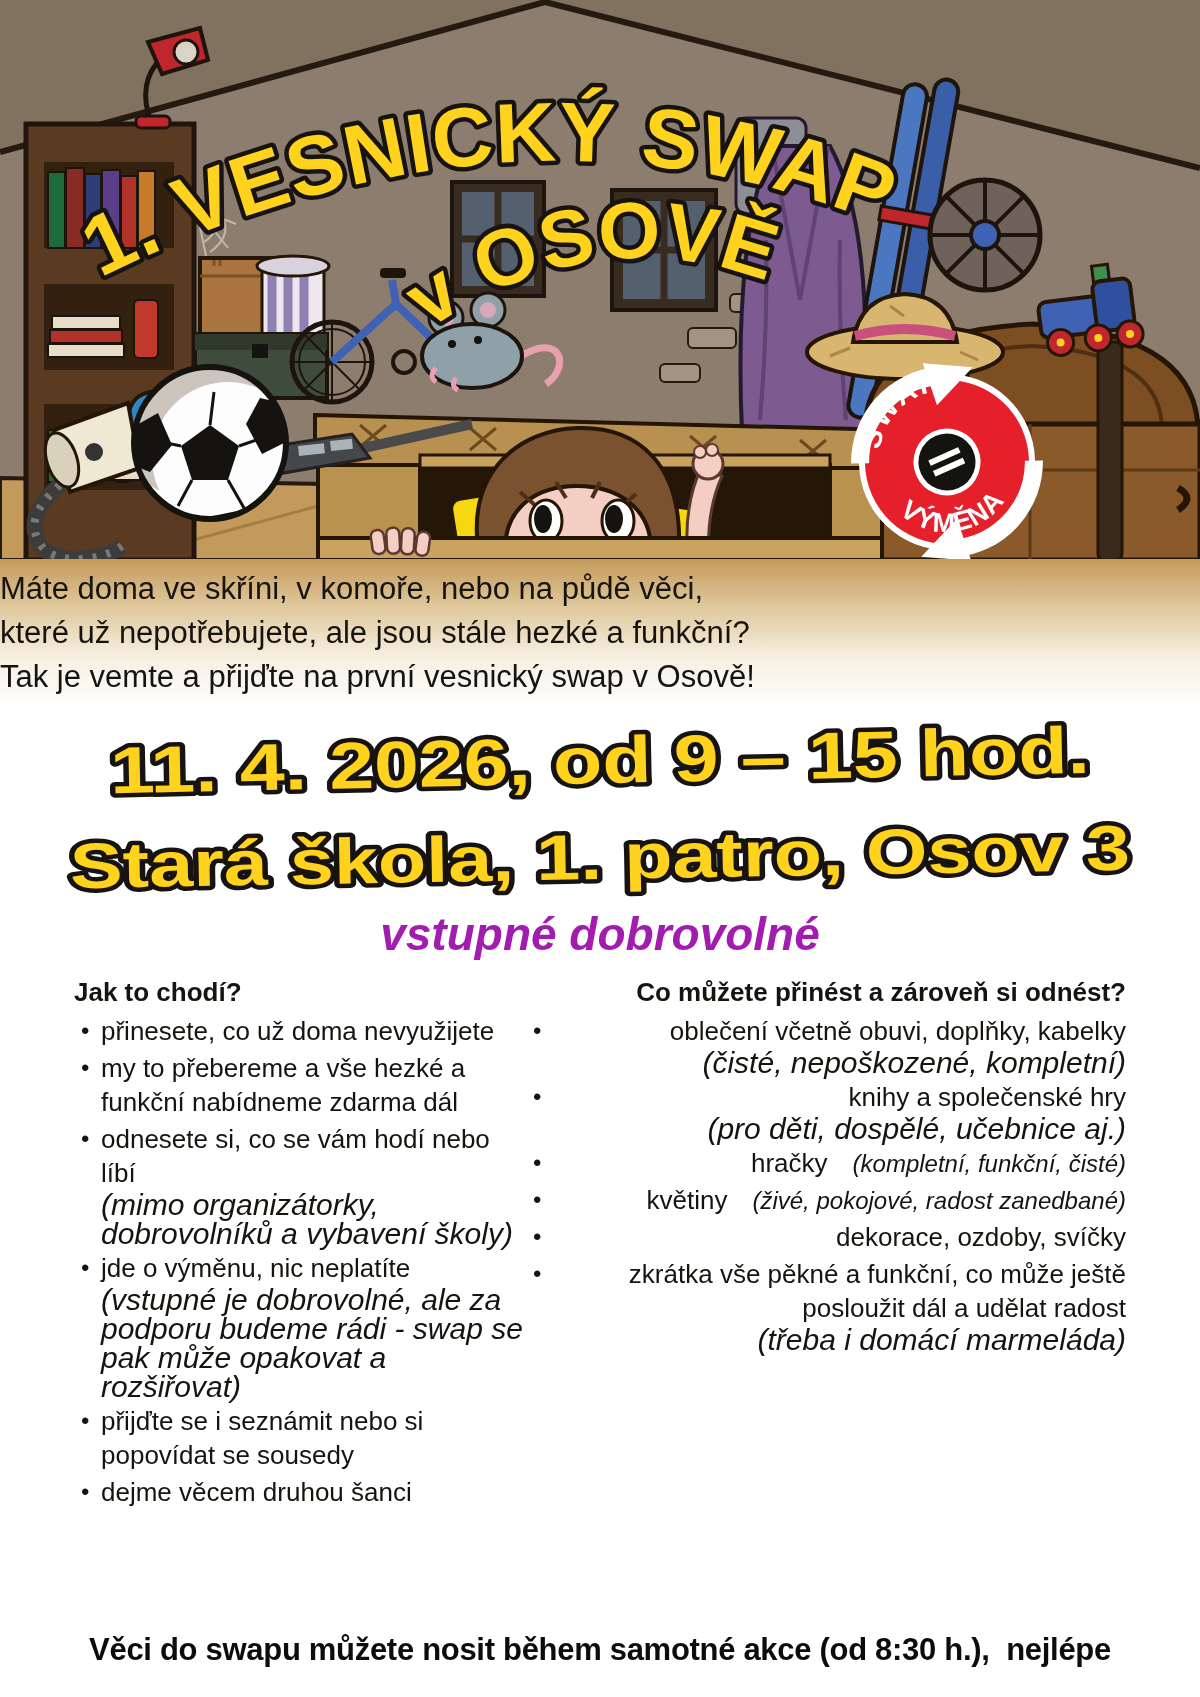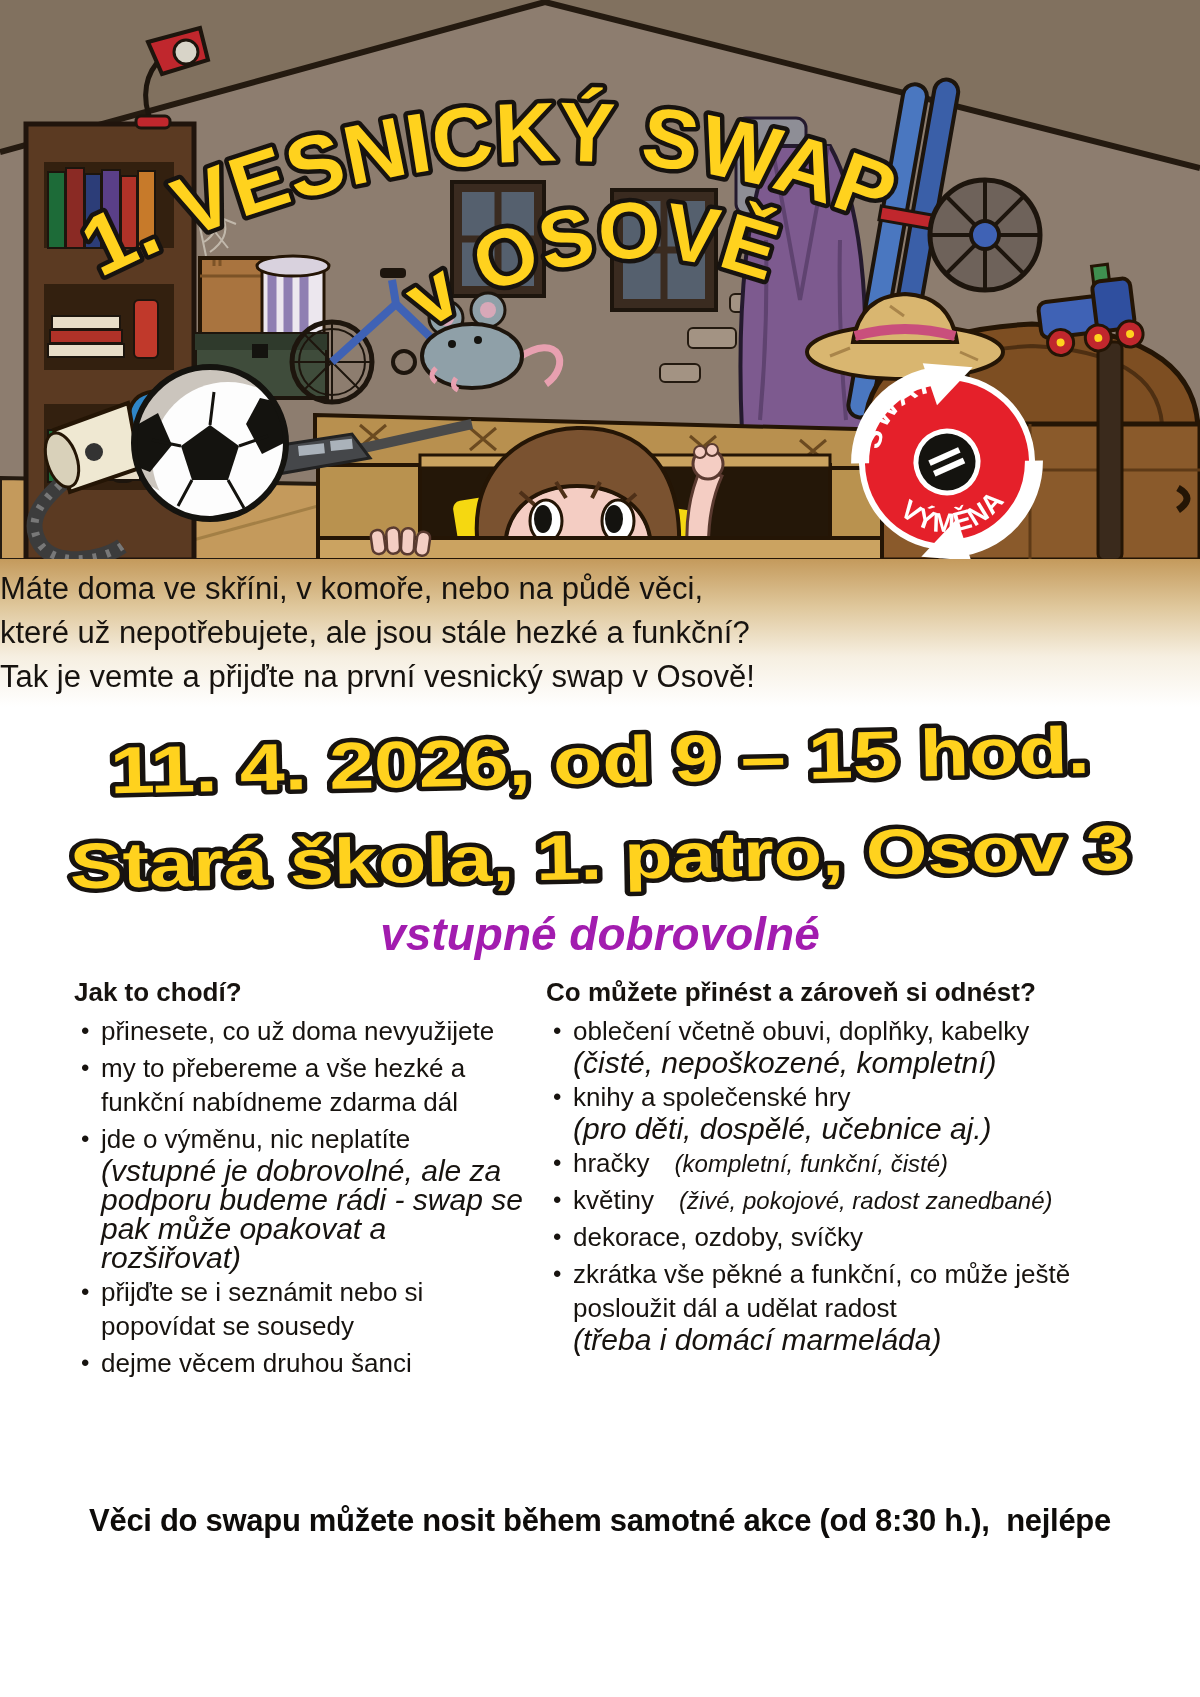--- a/index.html
+++ b/index.html
@@ -13,23 +13,23 @@
   .fade{
     width:1200px;height:148px;margin-top:-1px;position:relative;
     background:linear-gradient(180deg,#c49a5c 0%,#dfc79b 32%,#f6efe1 66%,#ffffff 100%);
   }
   .intro{padding-top:8px;text-align:left;font-size:31px;line-height:44px;color:#17130f;}
   .yellow-svg{display:block;margin:0 auto;}
   .admission{
     text-align:center;font-size:46px;font-weight:bold;font-style:italic;
     color:#a21caf;margin-top:4px;letter-spacing:0px;
   }
-  .cols{display:flex;padding:0 74px;gap:22px;margin-top:16px;}
+  .cols{display:flex;padding:0 74px;gap:2px;margin-top:16px;}
   .col-left{width:450px;flex:none;}
-  .col-right{flex:1;}
+  .col-right{flex:1;text-align:right;}
   .col-h{font-size:26px;font-weight:bold;margin:0 0 6px 0;color:#17130f;}
   ul.blist{list-style:none;margin:0;padding:0;}
   ul.blist li{
     position:relative;padding-left:27px;font-size:26px;line-height:34px;
     margin-bottom:3px;color:#17130f;
   }
   ul.blist li::before{content:"•";position:absolute;left:7px;top:0;font-size:24px;}
   .note{display:block;font-style:italic;font-size:30px;line-height:29px;color:#17130f;}
   .note.inline{display:inline;margin-left:25px;font-size:24px;font-style:italic;}
   .footer{margin-top:30px;}
@@ -316,20 +316,21 @@
   </svg>
 
   <div class="admission">vstupné dobrovolné</div>
 
   <div class="cols">
     <div class="col-left">
       <h3 class="col-h">Jak to chodí?</h3>
       <ul class="blist">
         <li><span>přinesete, co už doma nevyužijete</span></li>
         <li><span>my to přebereme a vše hezké a funkční nabídneme zdarma dál</span></li>
+        <li><span>odnesete si, co se vám hodí nebo líbí</span><span class="note">(mimo organizátorky, dobrovolníků a vybavení školy)</span></li>
         <li><span>jde o výměnu, nic neplatíte</span><span class="note">(vstupné je dobrovolné, ale za podporu budeme rádi - swap se pak může opakovat a rozšiřovat)</span></li>
         <li><span>přijďte se i seznámit nebo si popovídat se sousedy</span></li>
         <li><span>dejme věcem druhou šanci</span></li>
       </ul>
     </div>
     <div class="col-right">
       <h3 class="col-h">Co můžete přinést a zároveň si odnést?</h3>
       <ul class="blist">
         <li><span>oblečení včetně obuvi, doplňky, kabelky</span><span class="note">(čisté, nepoškozené, kompletní)</span></li>
         <li><span>knihy a společenské hry</span><span class="note">(pro děti, dospělé, učebnice aj.)</span></li>

